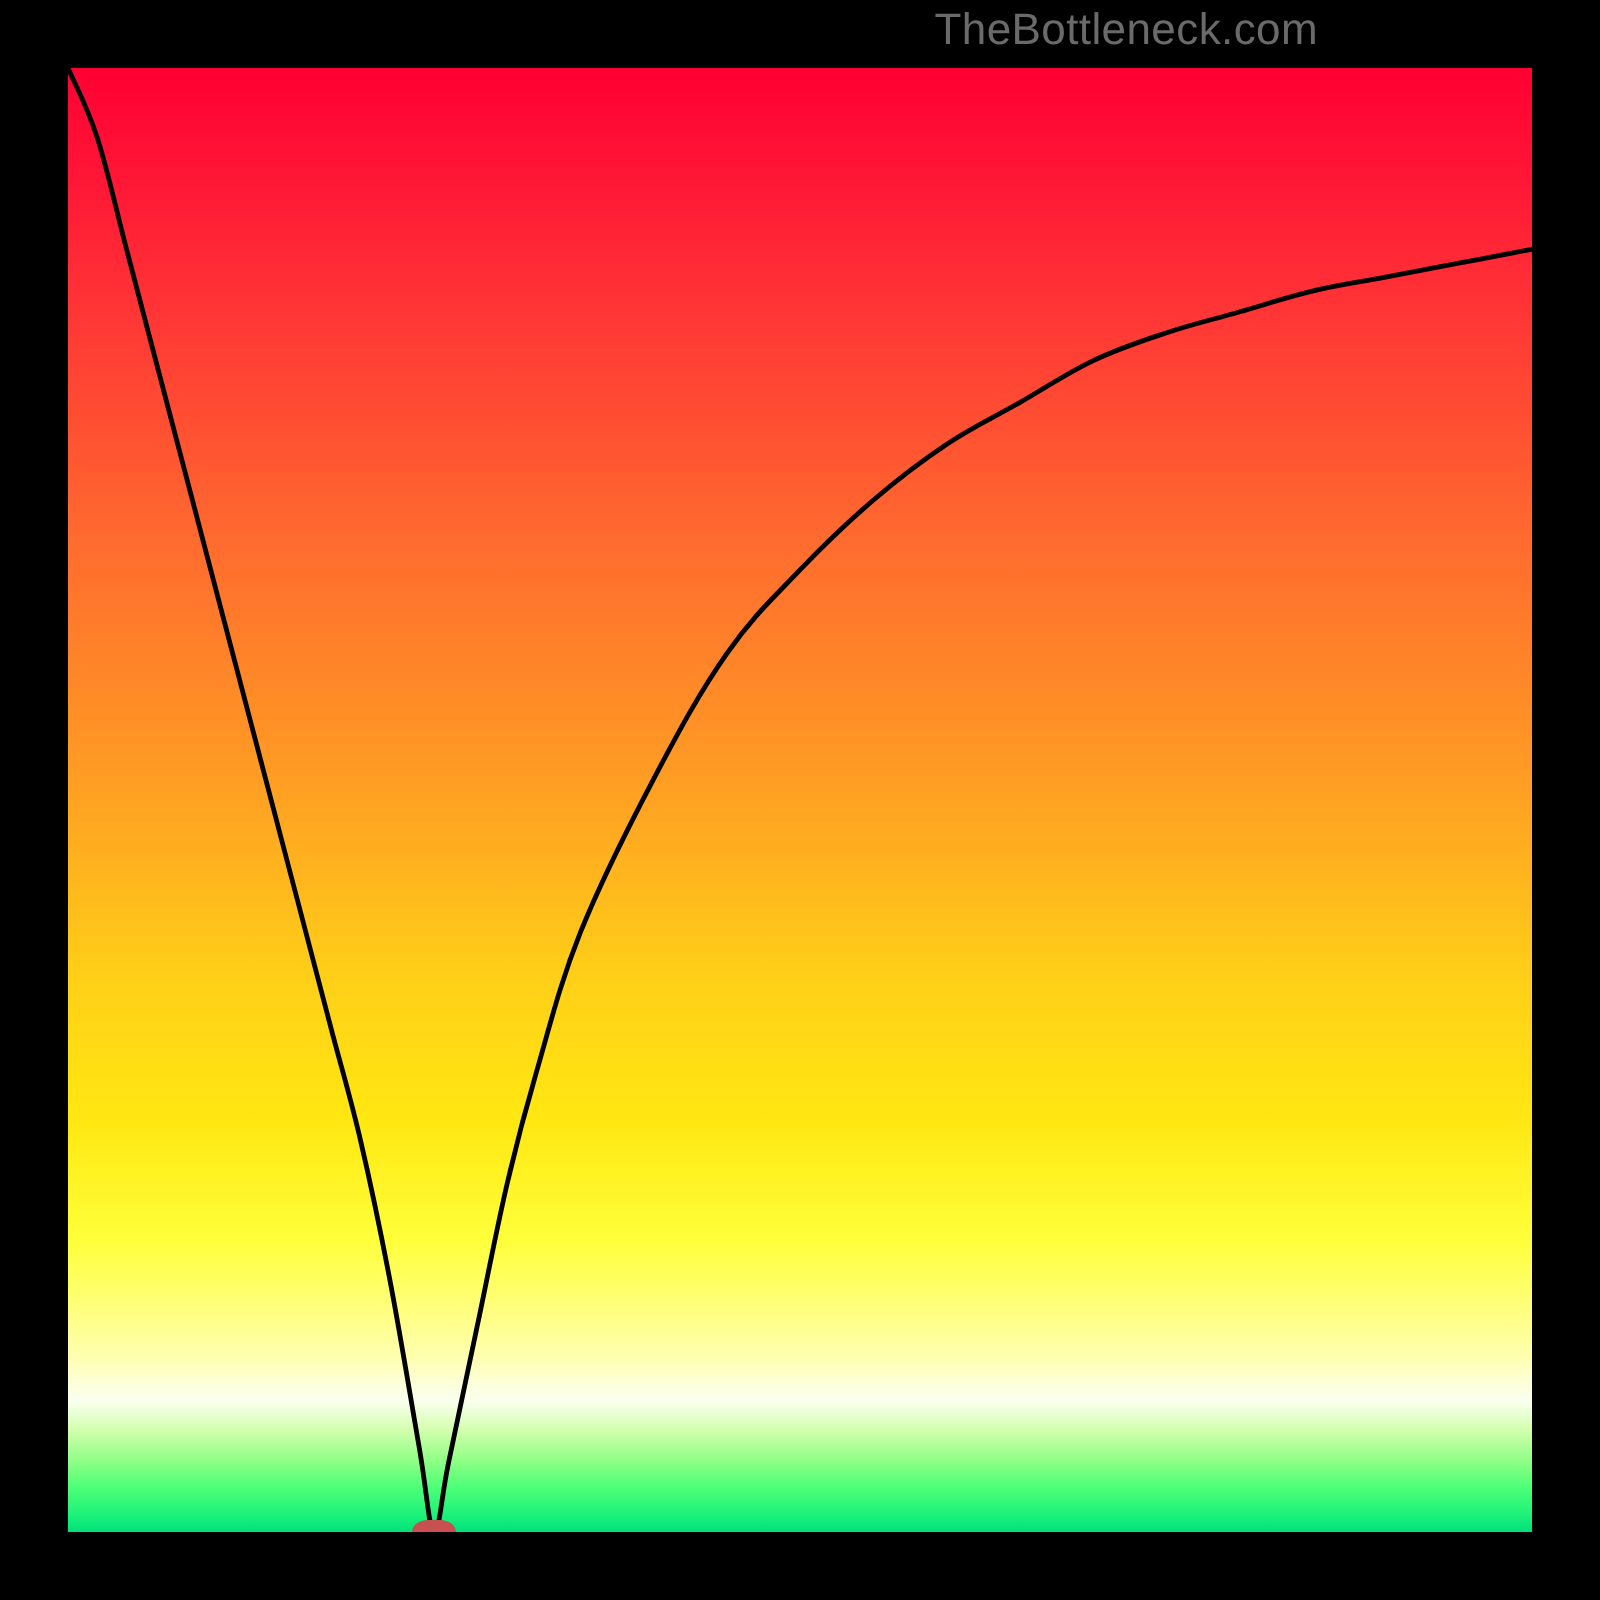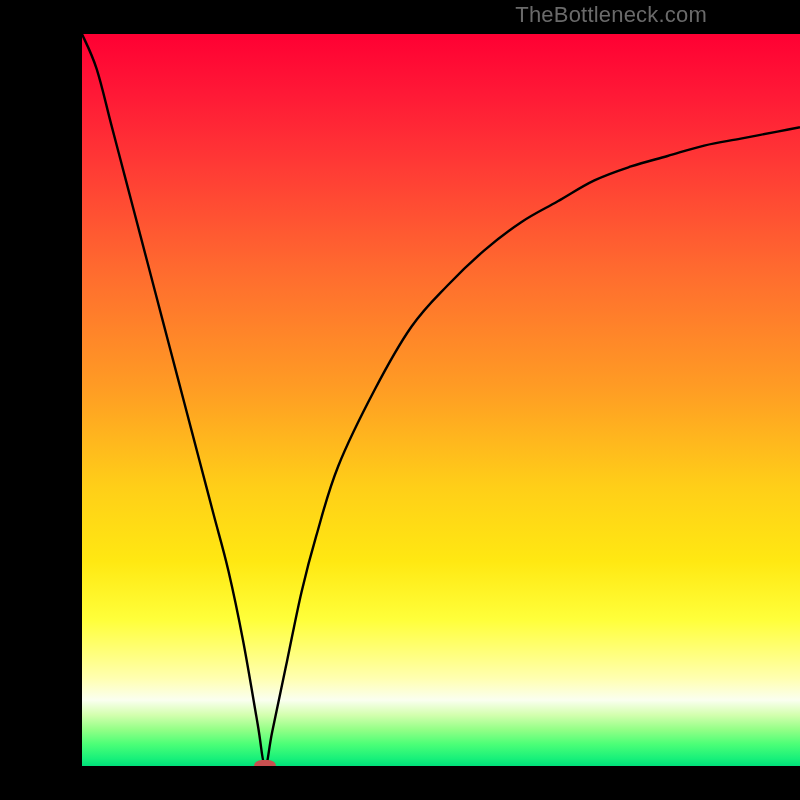--- a/index.html
+++ b/index.html
@@ -9,21 +9,20 @@
     height: 800px;
     overflow: hidden;
     background: #000;
     font-family: Arial, Helvetica, sans-serif;
   }
   .frame {
     position: relative;
     width: 673px;
     height: 800px;
     background: #000;
-    margin-left: 48px;
   }
   .watermark {
     position: absolute;
     top: 2px;
     right: 14px;
     color: #6a6a6a;
     font-size: 22px;
     font-weight: 500;
     letter-spacing: 0.2px;
     z-index: 5;

